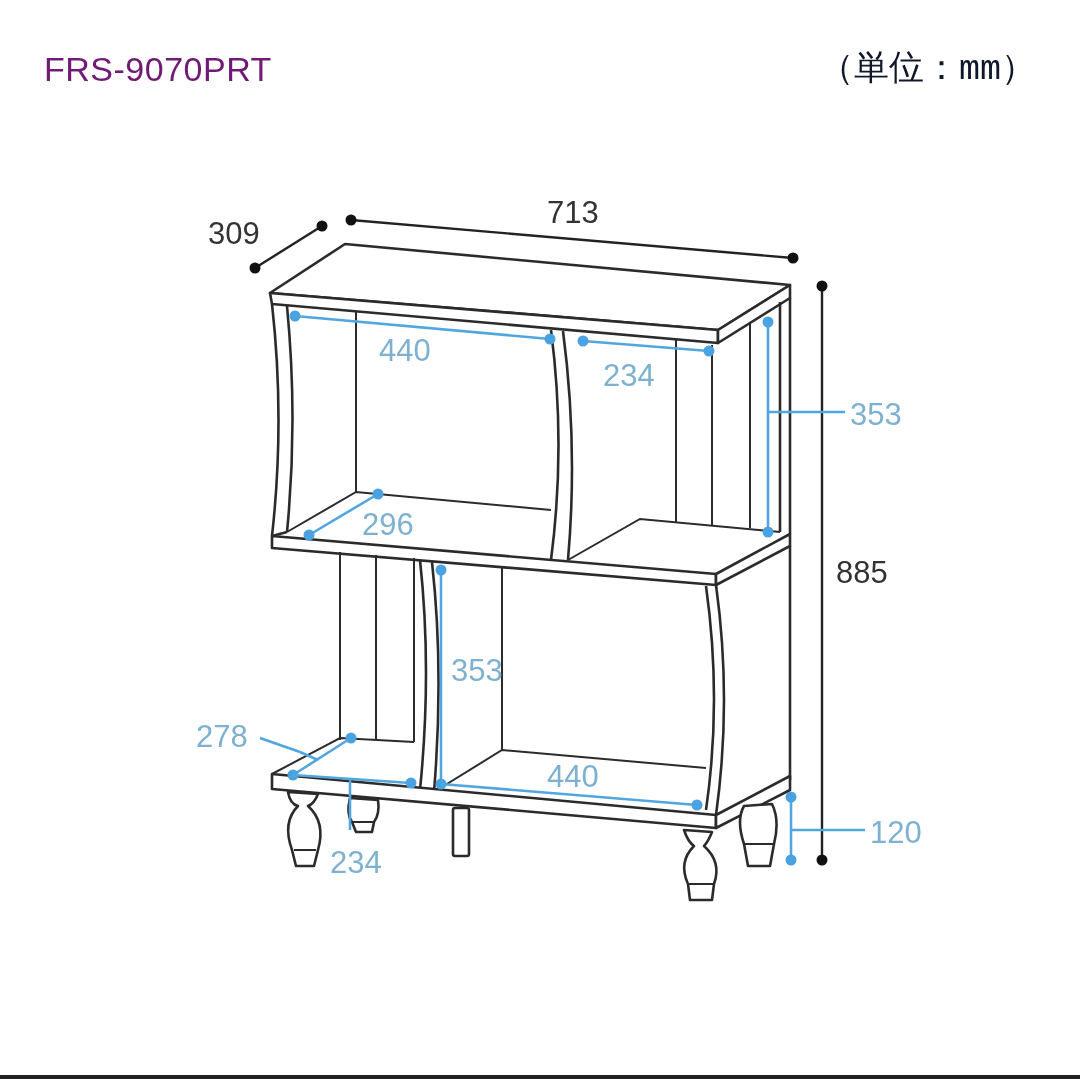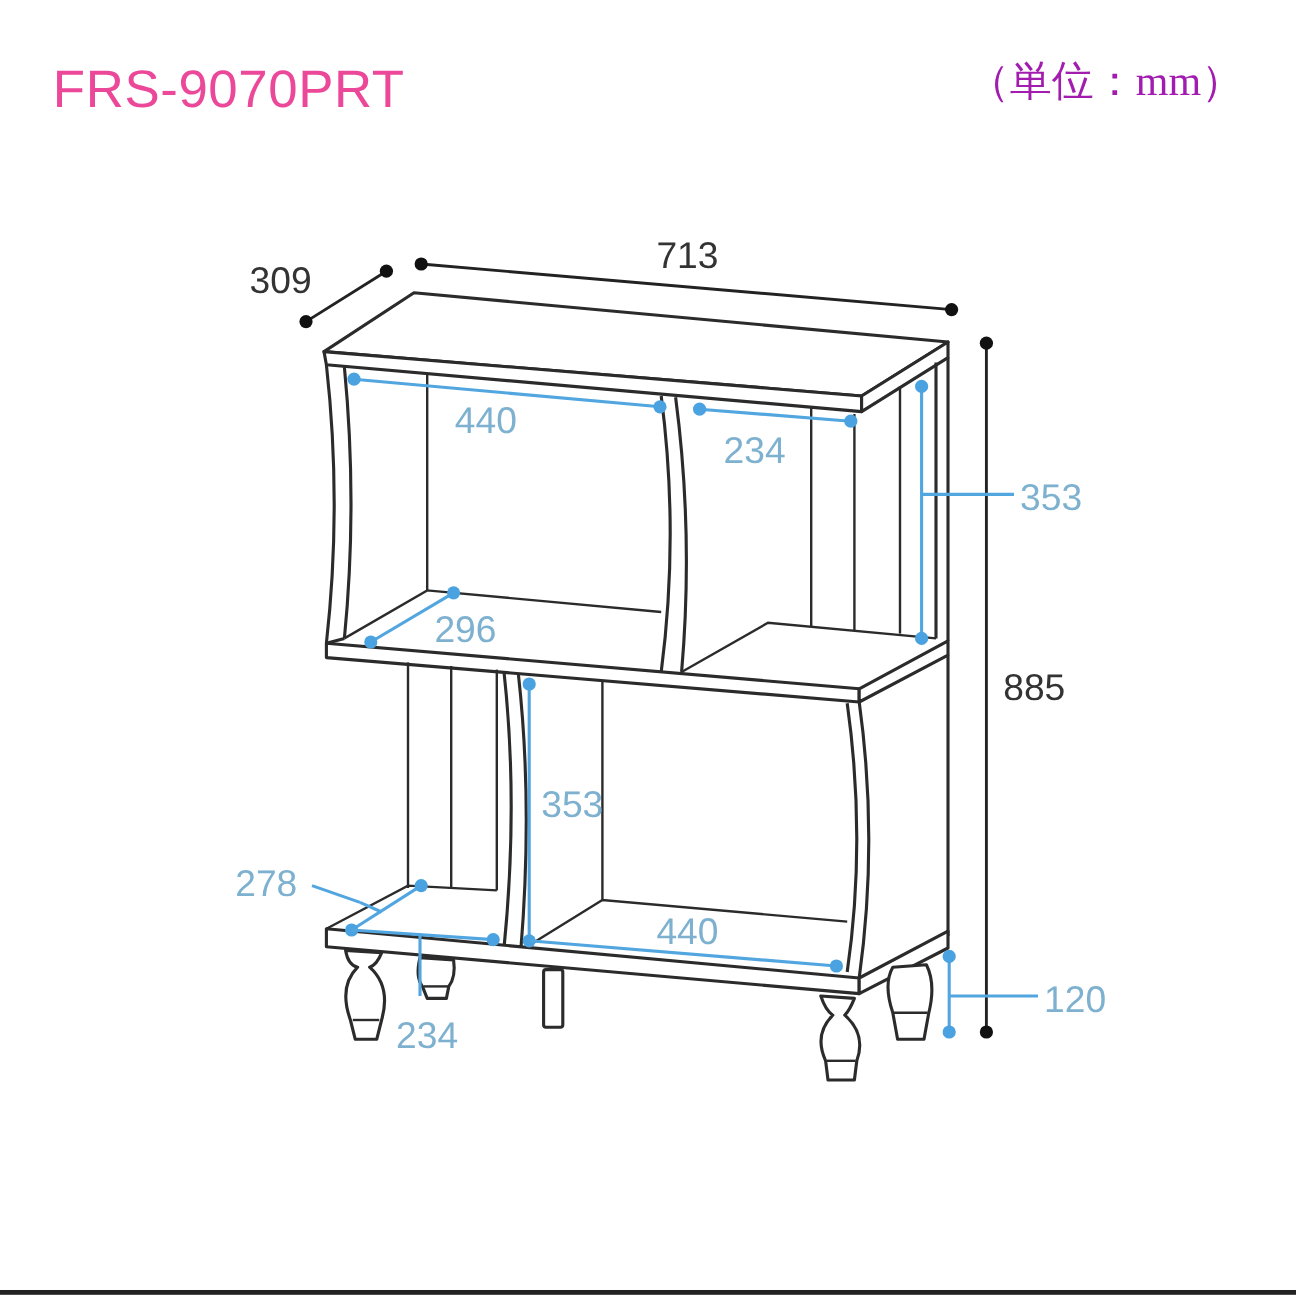--- a/index.html
+++ b/index.html
@@ -1,18 +1,18 @@
 <!DOCTYPE html>
 <html><head>
 <meta charset="utf-8">
 <style>
   html, body { margin: 0; padding: 0; background: #ffffff; }
   body { width: 1080px; height: 1079px; position: relative; overflow: hidden; font-family: "Liberation Sans", "DejaVu Sans", sans-serif; }
-  .model { position: absolute; left: 44px; top: 50px; font-size: 44px; color: #ec4899; letter-spacing: 0.5px; }
-  .unit { position: absolute; right: 44px; top: 44px; font-size: 35px; color: #a21caf; font-family: Liberation Serif, serif; }
+  .model { position: absolute; left: 44px; top: 50px; font-size: 34px; color: #701a75; letter-spacing: 0.5px; }
+  .unit { position: absolute; right: 44px; top: 44px; font-size: 35px; color: #0f172a; font-family: Liberation Mono, monospace; }
   svg.drawing { position: absolute; left: 0; top: 0; }
   .dim-black { font-size: 31px; fill: #333333; font-family: "Liberation Sans", sans-serif; }
   .dim-blue { font-size: 31px; fill: #7db1cf; font-family: "Liberation Sans", sans-serif; }
   .ln { stroke: #2b2b2b; stroke-width: 2.6; fill: none; stroke-linejoin: round; }
   .ln-thin { stroke: #2b2b2b; stroke-width: 2; fill: none; }
   .fill-w { fill: #ffffff; }
   .bl { stroke: #52a6e0; stroke-width: 2.6; fill: none; }
   .bd { fill: #4aa3e0; }
   .kd { fill: #111111; }
   .kl { stroke: #222222; stroke-width: 2.4; fill: none; }

